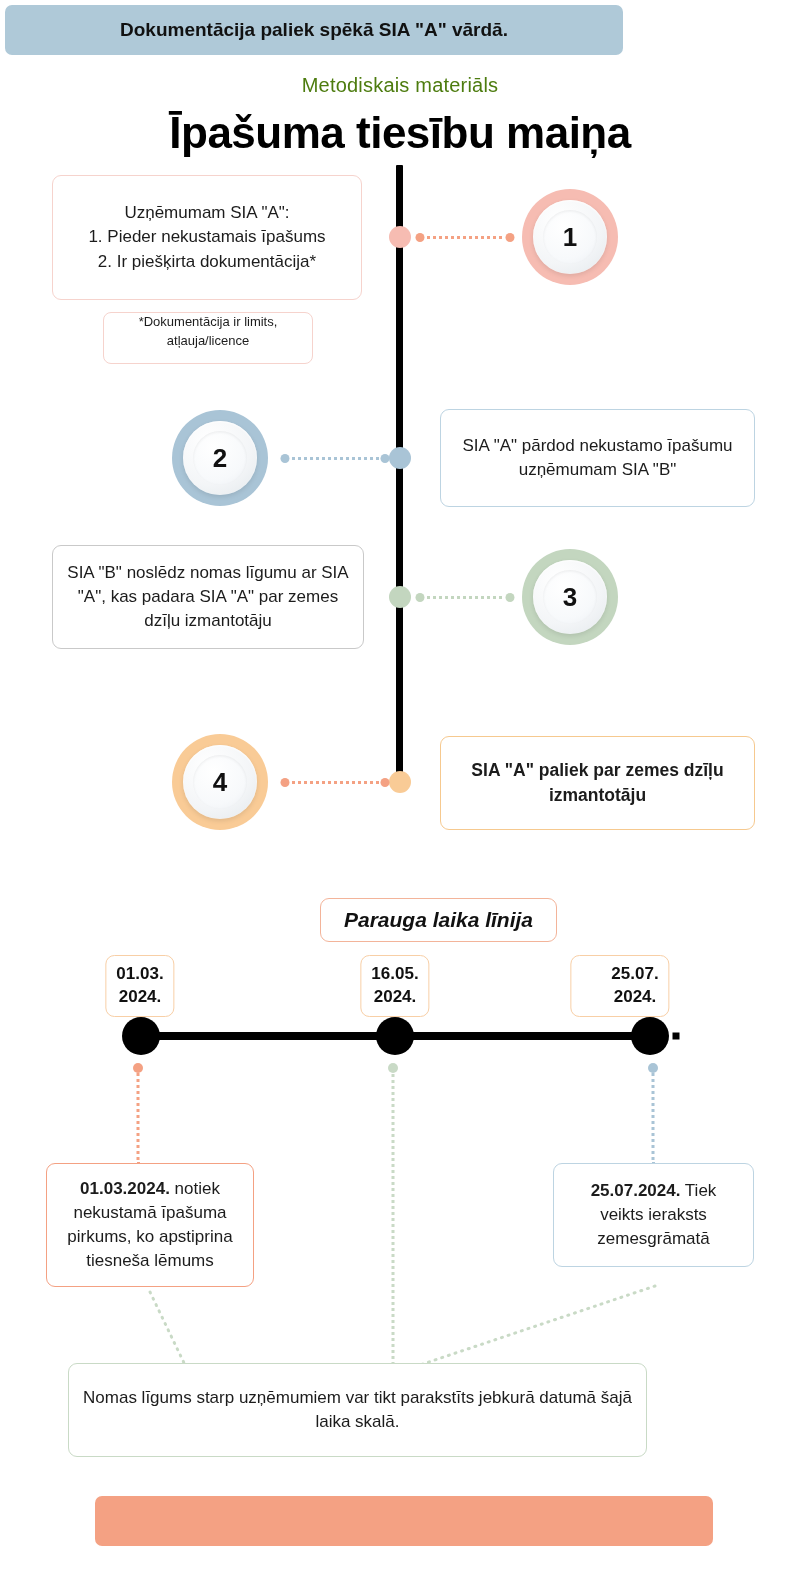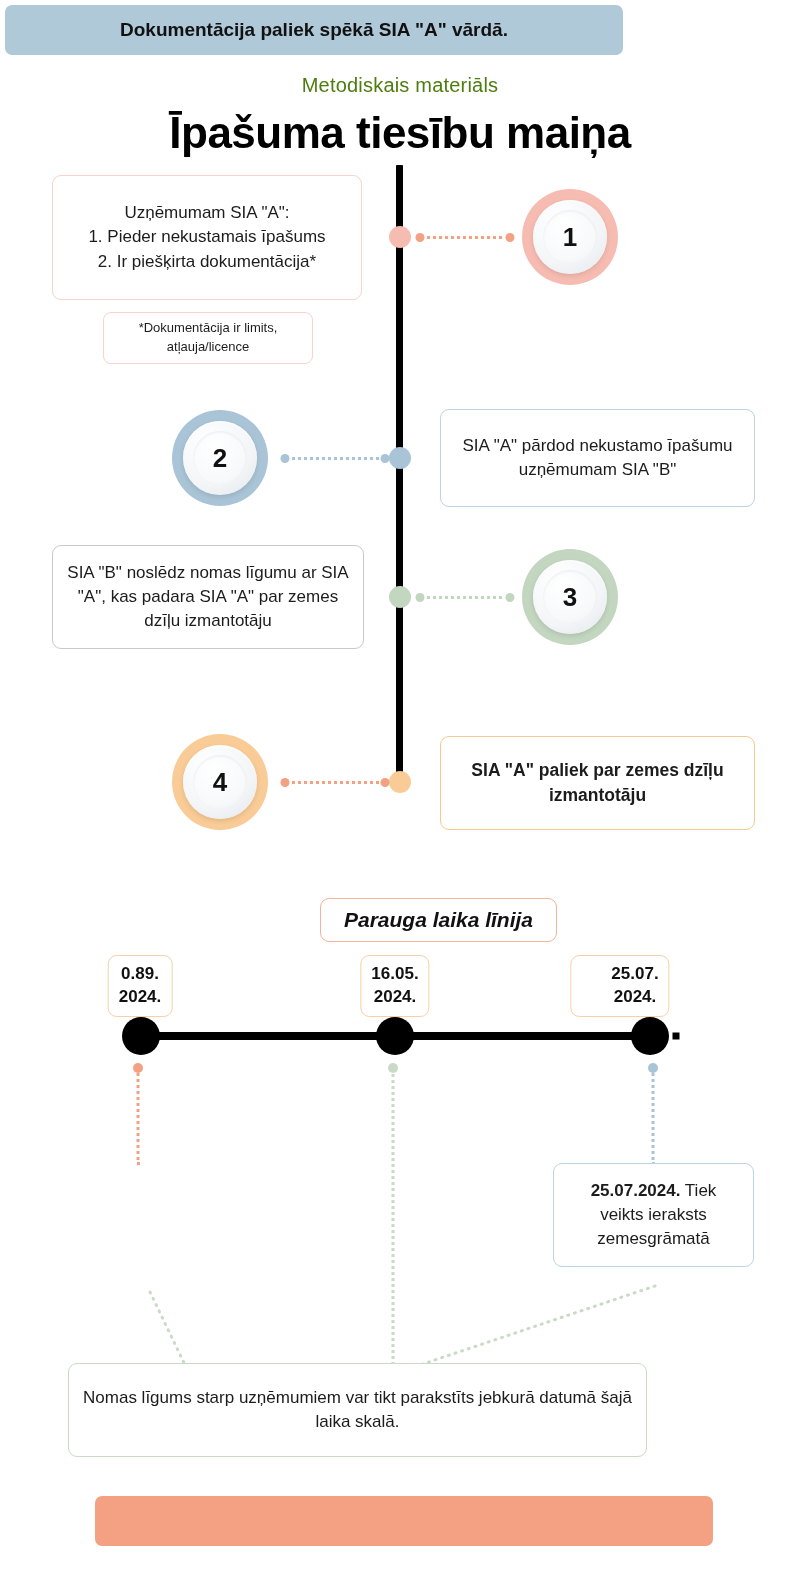--- a/index.html
+++ b/index.html
@@ -64,21 +64,21 @@
     background: currentColor; transform: translate(-50%, -50%);
   }
 
   
   .box {
     position: absolute; background: #fff; border-radius: 9px;
     border: 1.6px solid #ccc; padding: 12px 14px;
     display: flex; align-items: center; justify-content: center;
     text-align: center; font-size: 17px; line-height: 1.42; color: #1c1c1c;
   }
-  .box.small { font-size: 13px; line-height: 1.45; border-radius: 8px; }
+  .box.small { font-size: 13px; line-height: 1.45; border-radius: 8px; align-items: flex-end; }
   .box.bold { font-weight: bold; font-size: 17.5px; }
 
   .numlist { text-align: center; }
   .numlist div { white-space: nowrap; }
 
   
   .pill {
     position: absolute; background: #fff; border: 1.8px solid #f3b49a;
     border-radius: 9px; display: flex; align-items: center; justify-content: center;
     font-style: italic; font-weight: bold; font-size: 21px; color: #111; margin-left: 44px;
@@ -200,21 +200,21 @@
   <div class="pill" style="left:276px;top:898px;width:237px;height:44px;">Parauga laika līnija</div>
 
   <div class="tl-line" style="left:140px;top:1032px;width:255px;"></div>
   <div class="tl-line" style="left:395px;top:1032px;width:255px;"></div>
   <div class="tl-node" style="left:141px;top:1036px;"></div>
   <div class="tl-node" style="left:395px;top:1036px;"></div>
   <div class="tl-node" style="left:650px;top:1036px;"></div>
   <div class="tl-tip" style="left:676px;top:1036px;"></div>
 
   <div class="datebox" style="left:140px;top:955px;">
-    <div>0.89.</div>
+    <div>01.03.</div>
     <div>2024.</div>
   </div>
   <div class="datebox" style="left:395px;top:955px;">
     <div>16.05.</div>
     <div>2024.</div>
   </div>
   <div class="datebox" style="left:620px;top:955px;padding-left:40px;">
     <div>25.07.</div>
     <div>2024.</div>
   </div>
@@ -230,20 +230,25 @@
   <div class="v-conn" style="left:651px;top:1068px;height:97px;color:#a9c4d6;">
     <div class="line"></div>
     <div class="cap"></div>
   </div>
 
   <svg class="diag" style="left:0;top:1280;width:800px;height:300px;left:0;top:1280px;" viewBox="0 0 800 300">
     <line x1="150" y1="12" x2="185" y2="85" stroke="#c9dac6" stroke-width="3" stroke-dasharray="1 6" stroke-linecap="round"></line>
     <line x1="655" y1="6" x2="420" y2="85" stroke="#c9dac6" stroke-width="3" stroke-dasharray="1 6" stroke-linecap="round"></line>
   </svg>
 
+  <div class="box" style="left:46px;top:1163px;width:208px;height:124px;border-color:#f4a183;">
+    <div>
+      <span style="font-weight:bold;">01.03.2024.</span><span> notiek nekustamā īpašuma pirkums, ko apstiprina tiesneša lēmums</span>
+    </div>
+  </div>
   <div class="box" style="left:553px;top:1163px;width:201px;height:104px;border-color:#bdd4e2;">
     <div>
       <span style="font-weight:bold;">25.07.2024.</span><span> Tiek veikts ieraksts zemesgrāmatā</span>
     </div>
   </div>
 
   <div class="box" style="left:68px;top:1363px;width:579px;height:94px;border-color:#c9dac6;font-size:17px;">Nomas līgums starp uzņēmumiem var tikt parakstīts jebkurā datumā šajā laika skalā.</div>
 
   <div class="footer"></div>
   <div class="footer-face">Dokumentācija paliek spēkā SIA "A" vārdā.</div>

